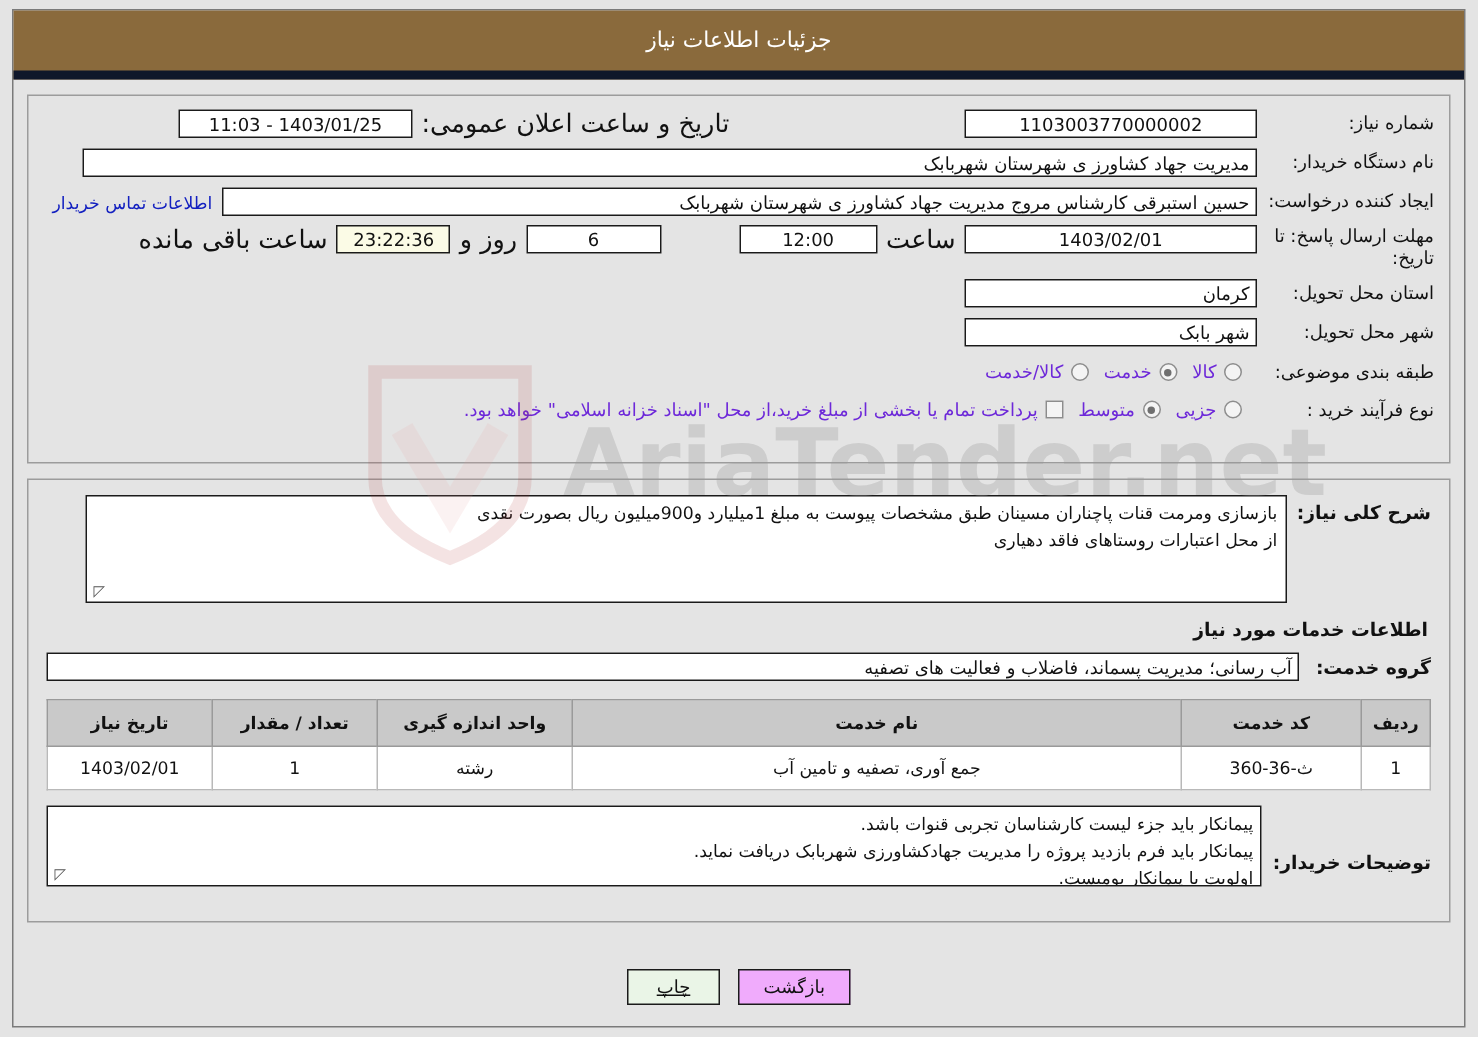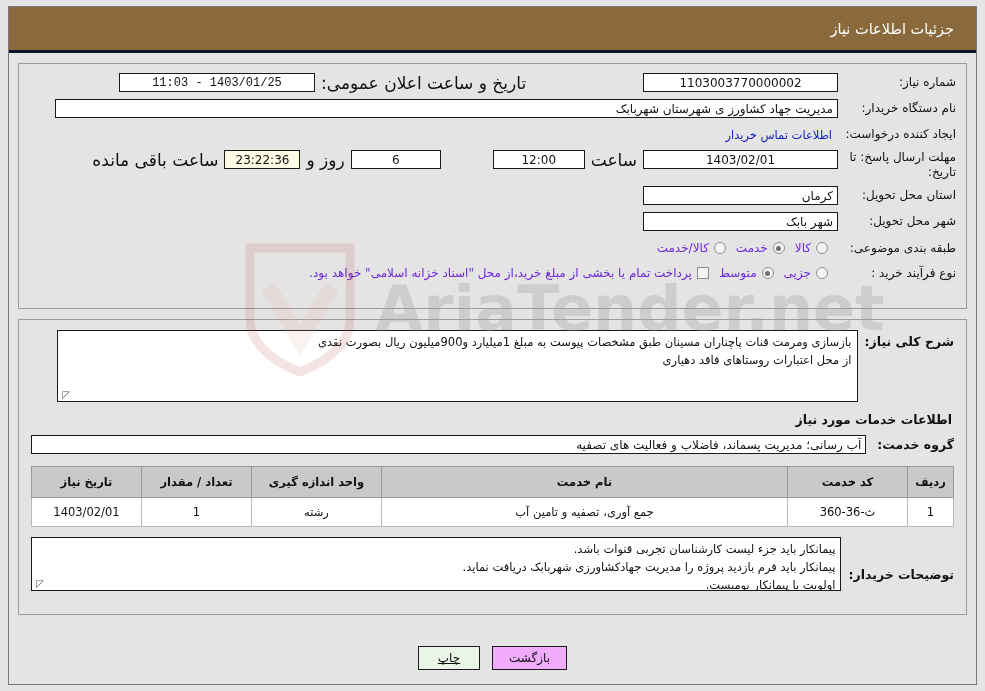--- a/index.html
+++ b/index.html
@@ -36,24 +36,24 @@
     border: 1px solid #7a7a7a;
     background: #e4e4e4;
     box-sizing: border-box;
     z-index: 1;
   }
 
   
   .header-bar {
     height: 46px;
     background: #8a6a3c;
-    border-bottom: 3px solid #0f172a;
+    border-bottom: 6px solid #0f172a;
     display: flex;
     align-items: center;
-    justify-content: flex-start;
+    justify-content: center;
     box-sizing: border-box;
     padding: 0 22px;
   }
   .header-title {
     color: #ffffff;
     font-size: 14.5px;
     letter-spacing: .2px;
   }
 
   
@@ -251,31 +251,32 @@
     <span class="header-title">جزئیات اطلاعات نیاز</span>
   </div>
 
   <div class="panel panel-top">
 
     <div class="frow">
       <span class="flabel w170">شماره نیاز:</span>
       <span class="fbox center" style="width:195px;text-align:center;">1103003770000002</span>
       <span class="spacer-grow"></span>
       <span class="inline-label">تاریخ و ساعت اعلان عمومی:</span>
-      <span class="fbox center" style="width:196px;font-family:Liberation Mono, monospace;">1403/01/25 - 11:03</span>
+      <span class="fbox center" style="width:156px;">1403/01/25 - 11:03</span>
       <span style="width:90px;"></span>
     </div>
 
     <div class="frow">
       <span class="flabel w170">نام دستگاه خریدار:</span>
       <span class="fbox right" style="flex:1 1 auto; margin-left:26px;">مدیریت جهاد کشاورز ی شهرستان شهربابک</span>
     </div>
 
     <div class="frow">
       <span class="flabel w170">ایجاد کننده درخواست:</span>
+      <span class="fbox right" style="flex:1 1 auto;">حسین استبرقی کارشناس مروج مدیریت جهاد کشاورز ی شهرستان شهربابک</span>
       <a class="link-text">اطلاعات تماس خریدار</a>
     </div>
 
     <div class="frow" style="align-items:flex-start;">
       <span class="flabel w170" style="white-space:normal;">مهلت ارسال پاسخ: تا تاریخ:</span>
       <span class="fbox center" style="width:195px;">1403/02/01</span>
       <span class="inline-label">ساعت</span>
       <span class="fbox center" style="width:92px;">12:00</span>
       <span style="width:52px;"></span>
       <span class="fbox center" style="width:90px;">6</span>

